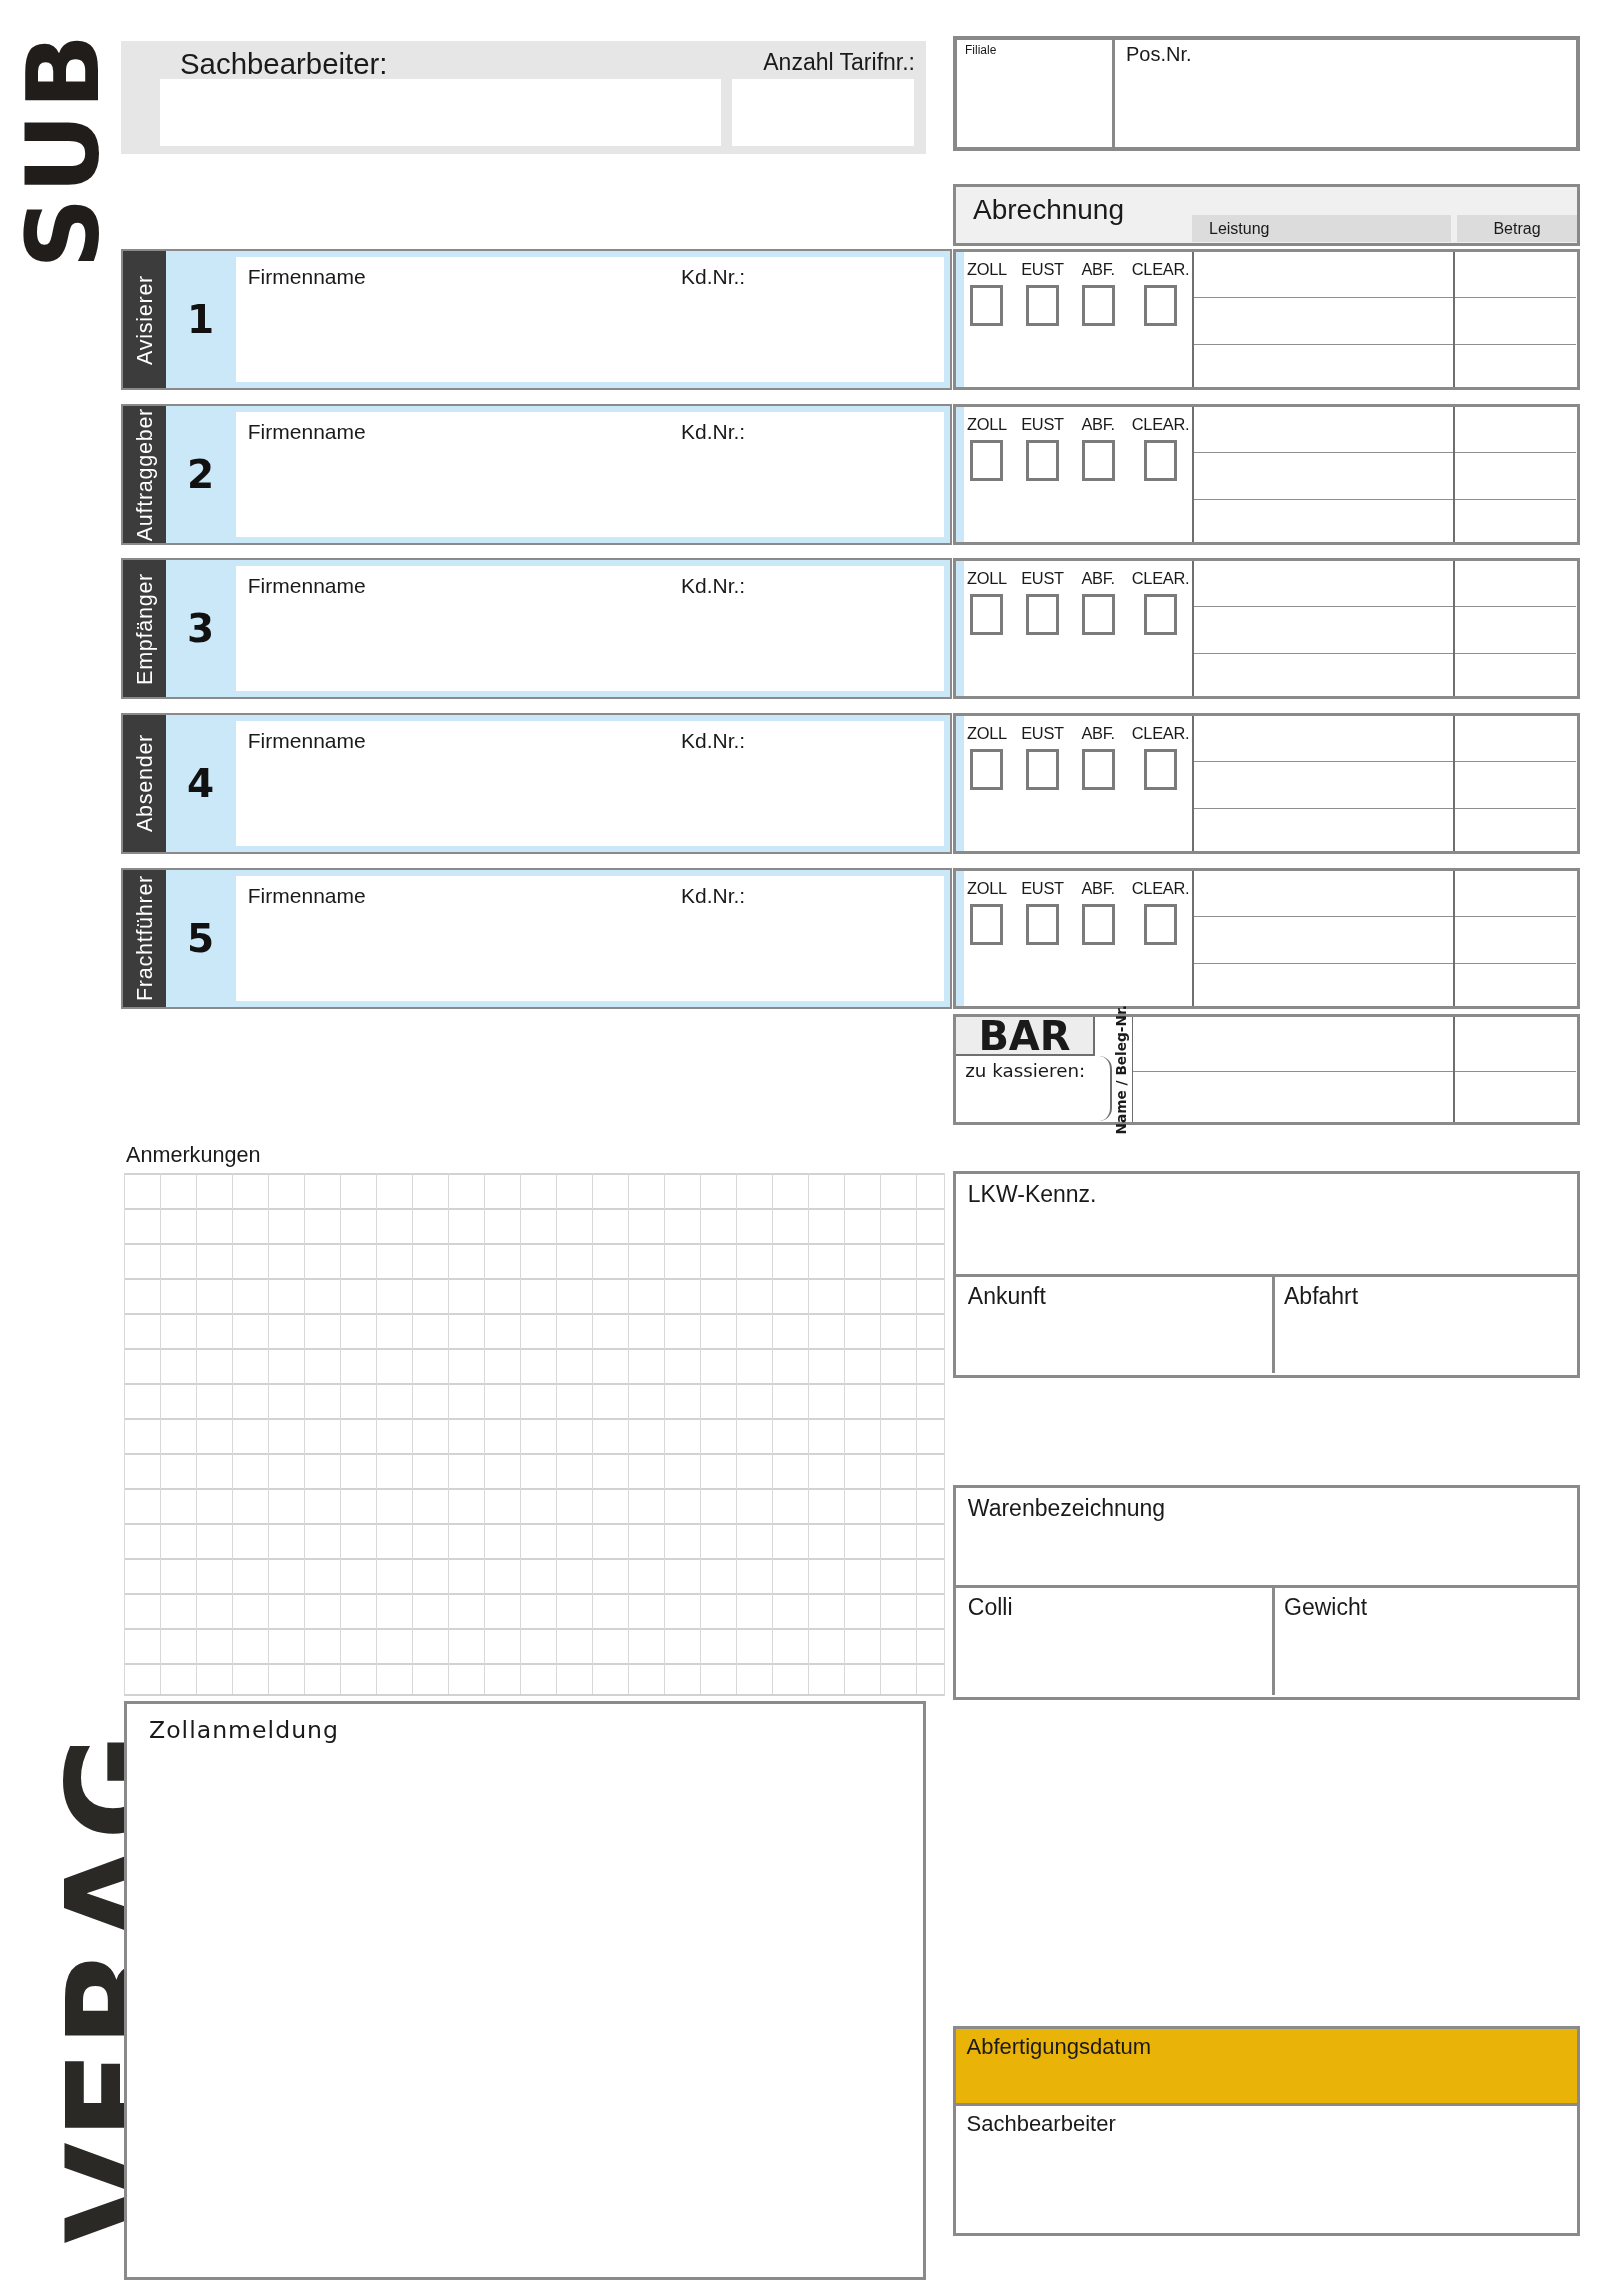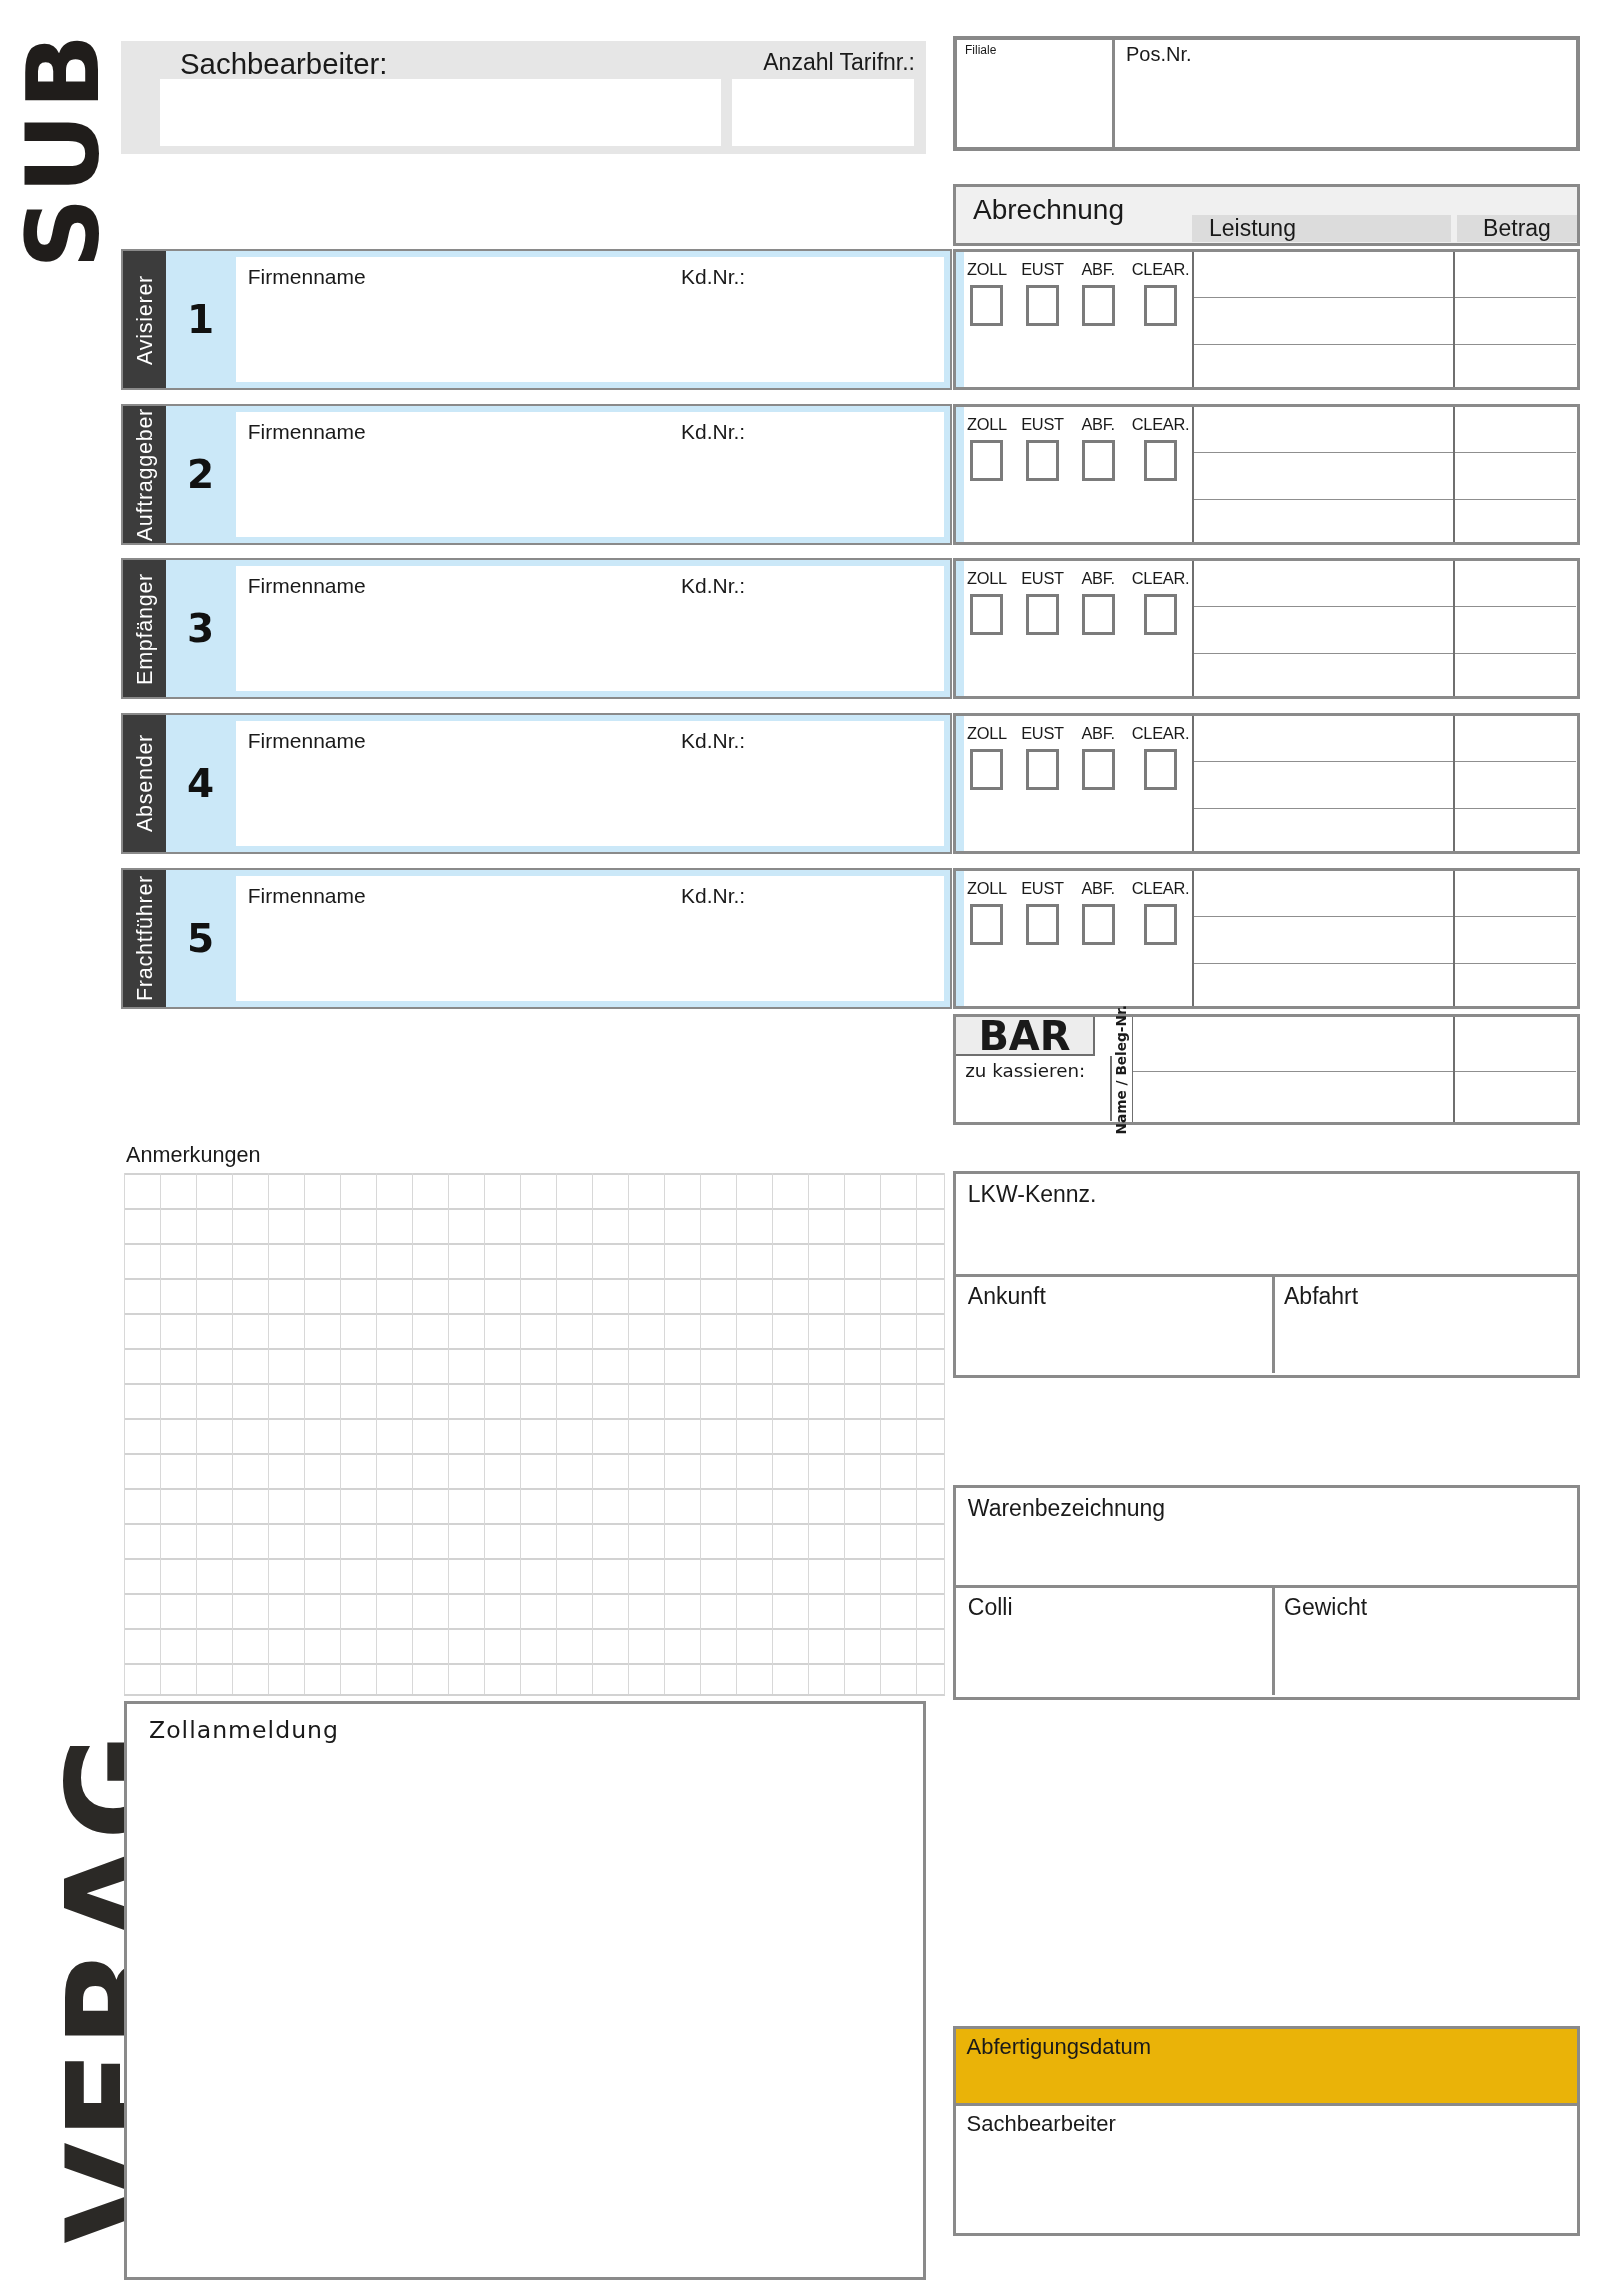--- a/index.html
+++ b/index.html
@@ -27,21 +27,21 @@
   .input-b{left:732px;top:79px;width:182px;height:67px;background:#ffffff;}
 
   .filiale-box{left:953px;top:36px;width:627px;height:115px;border:4.6px solid #898989;background:#fff;box-sizing:border-box;}
   .filiale-divider{left:1112px;top:39px;width:2.6px;height:108px;background:#898989;}
   .filiale-label{left:965px;top:43px;font-size:12px;}
   .posnr-label{left:1126px;top:43px;font-size:20px;}
 
   
   .abr-header{left:953px;top:184px;width:627px;height:62px;background:#f0f0f0;border:3.9px solid #898989;box-sizing:border-box;}
   .abr-title{left:973px;top:194px;font-size:28px;}
-  .col-head{top:215px;height:27px;background:#dcdcdc;display:flex;align-items:center;box-sizing:border-box;font-size:23px;}
+  .col-head{top:215px;height:27px;background:#dcdcdc;display:flex;align-items:center;box-sizing:border-box;font-size:16px;}
   .leistung-head{left:1192px;width:259px;padding-left:17px;}
   .betrag-head{left:1457px;width:120px;justify-content:center;}
 
   
   .party-row{left:121px;width:831px;height:141px;border:2.6px solid #8a8a8a;background:#cbe8f8;box-sizing:border-box;}
   .party-tab{position:absolute;left:0;top:0;width:43px;height:100%;background:#3c3c3c;display:flex;align-items:center;justify-content:center;}
   .party-tab .vtext{color:#ffffff;font-size:21.6px;letter-spacing:0.7px;}
   .party-num{position:absolute;left:43px;top:0;width:69px;height:100%;display:flex;align-items:center;justify-content:center;font-size:39px;font-weight:bold;font-family:"DejaVu Sans",sans-serif;color:#111;}
   .party-inner{position:absolute;left:113px;top:5.9px;right:6.5px;bottom:6.5px;background:#ffffff;}
   .firm-label{position:absolute;left:11.8px;top:7.9px;font-size:21px;}
@@ -56,21 +56,21 @@
   .cbx{width:33px;height:41px;border:3.9px solid #7b7b7b;background:#fff;box-sizing:border-box;}
   .abr-leistung{position:absolute;left:236px;top:0;width:262px;height:100%;border-left:2px solid #6f6f6f;box-sizing:border-box;}
   .abr-betrag{position:absolute;left:497px;top:0;width:123px;height:100%;border-left:2px solid #6f6f6f;box-sizing:border-box;}
   .subline{position:absolute;left:0;width:100%;height:1.3px;background:#8f8f8f;}
   .r1{top:45px;}.r2{top:92px;}
 
   
   .bar-section{left:953px;top:1014px;width:627px;height:111px;border:3.3px solid #8a8a8a;background:#fff;box-sizing:border-box;}
   .bar-box{position:absolute;left:0;top:0;width:139px;height:39px;background:#ededed;border-right:2px solid #6f6f6f;border-bottom:2px solid #6f6f6f;box-sizing:border-box;display:flex;align-items:center;justify-content:center;}
   .bar-box span{font-family:"DejaVu Sans",sans-serif;font-weight:bold;font-size:40px;}
-  .zu-box{position:absolute;left:0;top:39px;width:156px;height:65px;background:#fff;border-right:2px solid #6f6f6f;box-sizing:border-box;}
+  .zu-box{position:absolute;left:0;top:39px;width:156px;height:65px;background:#fff;border-right:2px solid #6f6f6f;box-sizing:border-box;border-radius:13px;}
   .zu-box span{display:block;padding:3.9px 0 0 9.2px;font-family:"DejaVu Sans",sans-serif;font-size:18.3px;}
   .name-strip{position:absolute;left:156px;top:0;width:21px;height:100%;border-right:1.3px solid #6f6f6f;box-sizing:border-box;display:flex;align-items:center;justify-content:center;}
   .name-strip .vtext{font-family:"DejaVu Sans",sans-serif;font-weight:bold;font-size:13.7px;white-space:nowrap;}
   .bar-leistung{position:absolute;left:177px;top:0;width:321px;height:100%;}
   .bar-betrag{position:absolute;left:497px;top:0;width:123px;height:100%;border-left:2px solid #6f6f6f;box-sizing:border-box;}
   .bar-mid{top:54px;}
 
   
   .anm-label{left:126px;top:1142px;font-size:21.6px;}
   .anm-grid{

